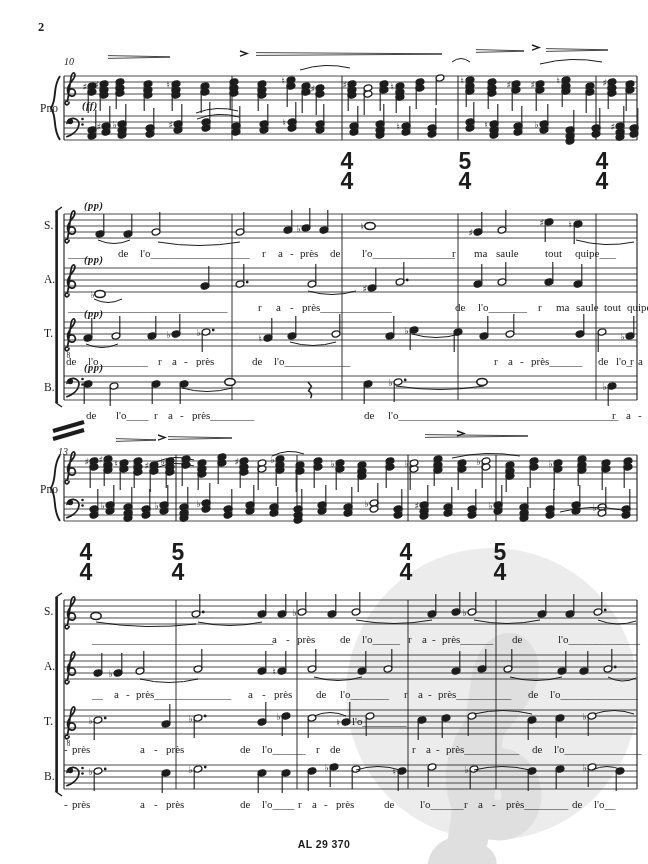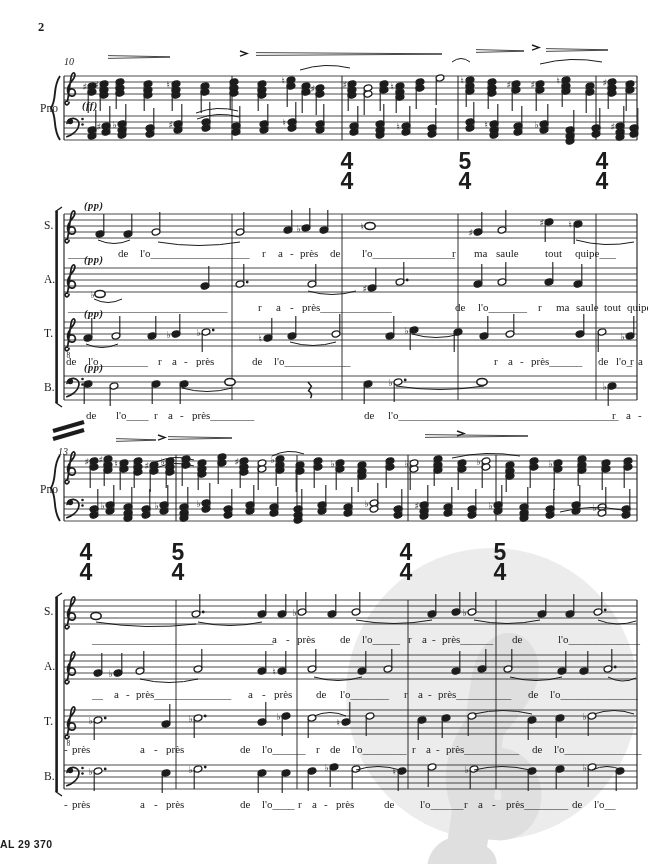--- a/index.html
+++ b/index.html
@@ -1,19 +1,19 @@
 <!DOCTYPE html>
 <html><head>
 <meta charset="utf-8">
 <style>
   html,body{margin:0;padding:0;background:#ffffff;}
   .page{position:relative;width:648px;height:864px;background:#fff;overflow:hidden;
         font-family:"Liberation Serif",serif;color:#1c1c1c;}
   .pgnum{position:absolute;left:38px;top:20px;font-size:12.5px;font-weight:bold;}
-  .footer{position:absolute;left:0;top:838px;width:648px;
+  .footer{position:absolute;left:0;top:838px;width:648px;text-align:center;
           font-family:"Liberation Sans",sans-serif;font-size:10.5px;font-weight:bold;letter-spacing:.4px;}
   svg.score{position:absolute;left:0;top:0;}
   .vlabel{position:absolute;font-size:11.5px;}
   .pnolabel{position:absolute;font-size:11.5px;}
   .mnum{position:absolute;font-style:italic;font-size:10px;}
   .dyn{position:absolute;font-style:italic;font-weight:bold;font-size:10.5px;letter-spacing:.5px;}
   .lyr{position:absolute;font-size:11px;white-space:pre;line-height:12px;}
   .tsig{position:absolute;transform:translateX(-50%);text-align:center;
         font-family:"Liberation Sans",sans-serif;font-weight:bold;font-size:23px;line-height:19.5px;}
 </style>
@@ -944,21 +944,21 @@
       <div class="vlabel" style="left: 44px; top: 715px;">T.</div>
       <div class="lyr" style="left: 64px; top: 743px;">-</div>
       <div class="lyr" style="left: 72px; top: 743px;">près</div>
       <div class="lyr" style="left: 140px; top: 743px;">a</div>
       <div class="lyr" style="left: 154px; top: 743px;">-</div>
       <div class="lyr" style="left: 166px; top: 743px;">près</div>
       <div class="lyr" style="left: 240px; top: 743px;">de</div>
       <div class="lyr" style="left: 262px; top: 743px;">l'o______</div>
       <div class="lyr" style="left: 316px; top: 743px;">r</div>
       <div class="lyr" style="left: 330px; top: 743px;">de</div>
-      <div class="lyr" style="left: 352px; top: 743px; text-align: center;">l'o________</div>
+      <div class="lyr" style="left: 352px; top: 715px; text-align: center;">l'o________</div>
       <div class="lyr" style="left: 412px; top: 743px;">r</div>
       <div class="lyr" style="left: 426px; top: 743px;">a</div>
       <div class="lyr" style="left: 436px; top: 743px;">-</div>
       <div class="lyr" style="left: 446px; top: 743px;">près__________</div>
       <div class="lyr" style="left: 532px; top: 743px;">de</div>
       <div class="lyr" style="left: 554px; top: 743px;">l'o______________</div>
       <div class="vlabel" style="left: 44px; top: 770px;">B.</div>
       <div class="lyr" style="left: 64px; top: 798px;">-</div>
       <div class="lyr" style="left: 72px; top: 798px;">près</div>
       <div class="lyr" style="left: 140px; top: 798px;">a</div>

